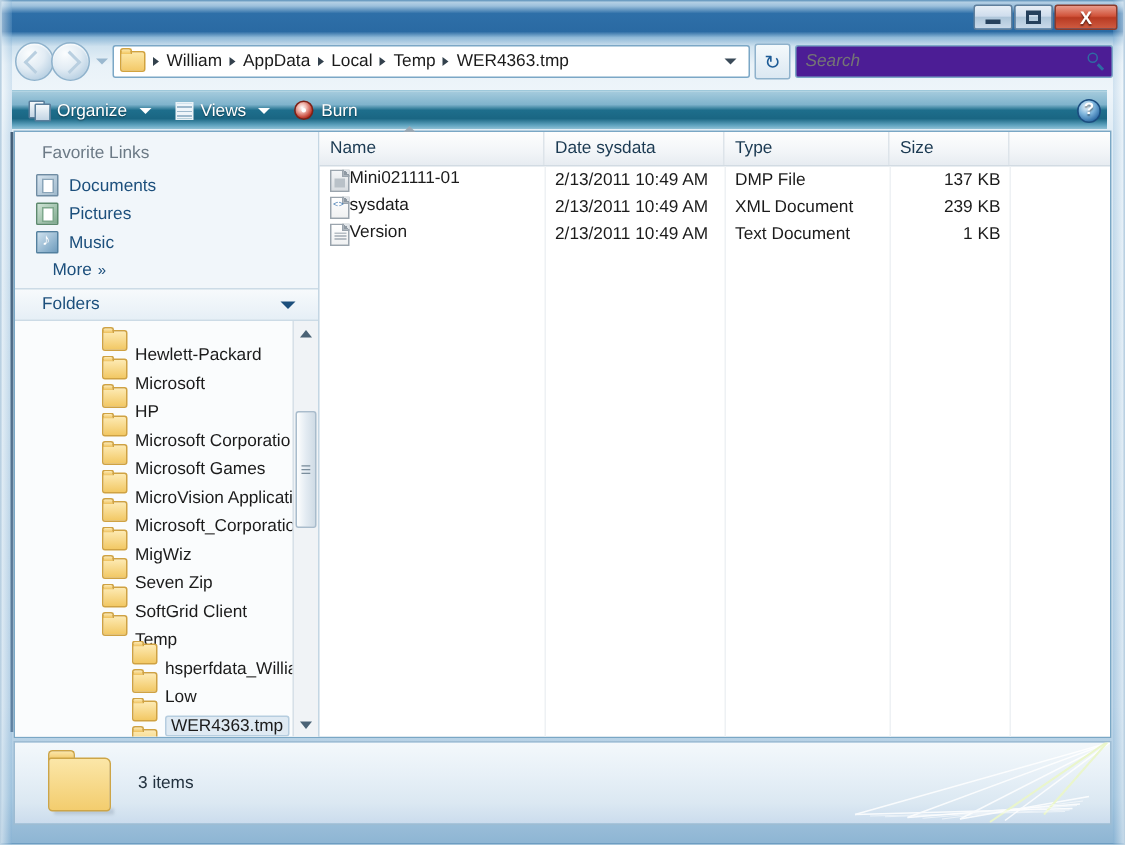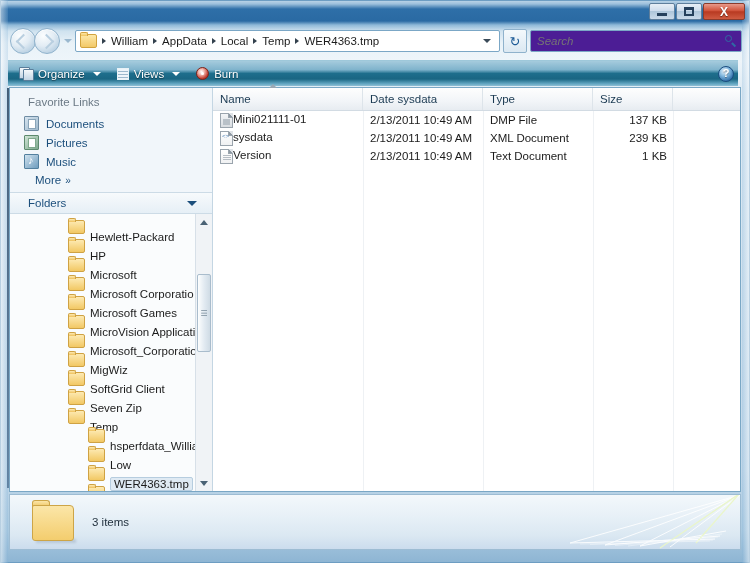--- a/index.html
+++ b/index.html
@@ -622,53 +622,53 @@
       </div>
 
       <div class="tree">
         <div id="tree-rows">
             <div class="tree-row">
               <span class="folder-ic"></span>
               <span class="tree-label">Hewlett-Packard</span>
             </div>
             <div class="tree-row">
               <span class="folder-ic"></span>
+              <span class="tree-label">Microsoft</span>
+            </div>
+            <div class="tree-row">
+              <span class="folder-ic"></span>
               <span class="tree-label">HP</span>
             </div>
             <div class="tree-row">
               <span class="folder-ic"></span>
-              <span class="tree-label">Microsoft</span>
-            </div>
-            <div class="tree-row">
-              <span class="folder-ic"></span>
               <span class="tree-label">Microsoft Corporatio</span>
             </div>
             <div class="tree-row">
               <span class="folder-ic"></span>
               <span class="tree-label">Microsoft Games</span>
             </div>
             <div class="tree-row">
               <span class="folder-ic"></span>
               <span class="tree-label">MicroVision Applicati</span>
             </div>
             <div class="tree-row">
               <span class="folder-ic"></span>
               <span class="tree-label">Microsoft_Corporatio</span>
             </div>
             <div class="tree-row">
               <span class="folder-ic"></span>
               <span class="tree-label">MigWiz</span>
             </div>
             <div class="tree-row">
               <span class="folder-ic"></span>
+              <span class="tree-label">Seven Zip</span>
+            </div>
+            <div class="tree-row">
+              <span class="folder-ic"></span>
               <span class="tree-label">SoftGrid Client</span>
-            </div>
-            <div class="tree-row">
-              <span class="folder-ic"></span>
-              <span class="tree-label">Seven Zip</span>
             </div>
             <div class="tree-row">
               <span class="folder-ic"></span>
               <span class="tree-label">Temp</span>
             </div>
             <div class="tree-row indent">
               <span class="folder-ic"></span>
               <span class="tree-label">hsperfdata_William</span>
             </div>
             <div class="tree-row indent">

